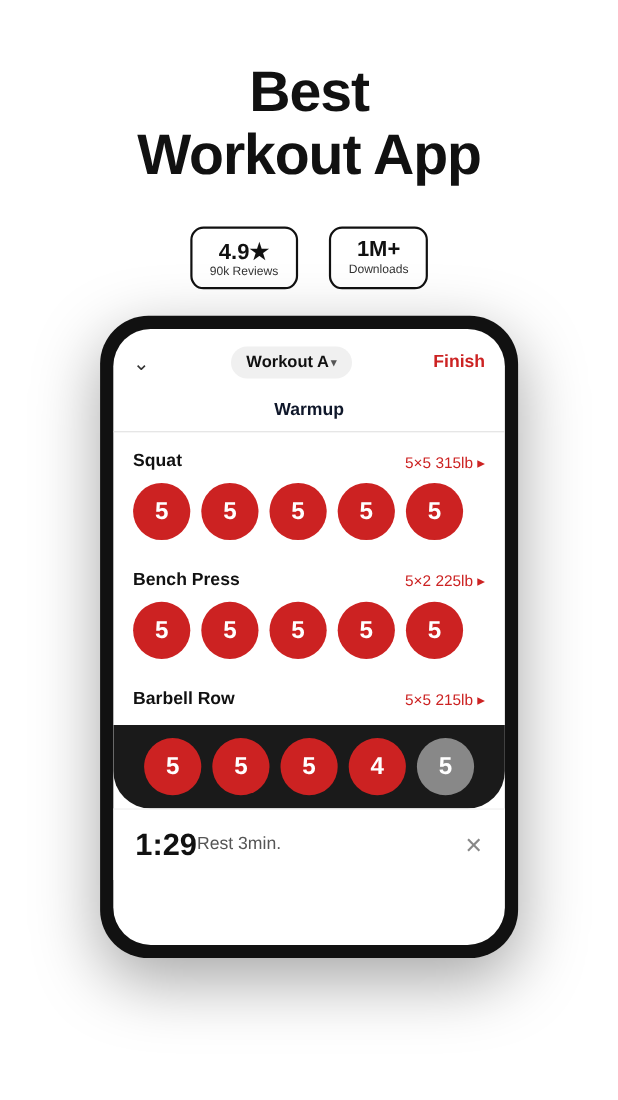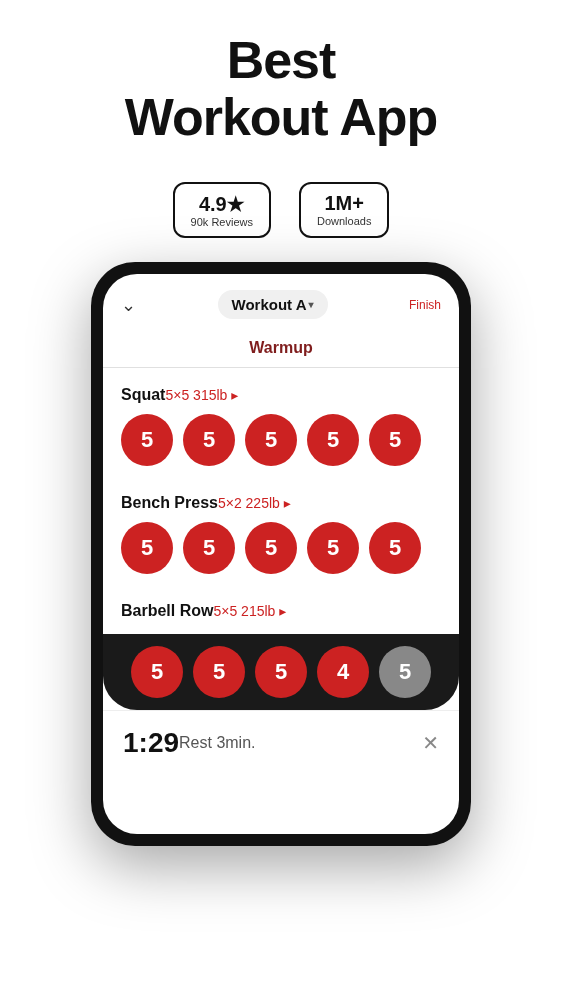--- a/index.html
+++ b/index.html
@@ -19,20 +19,21 @@
       width: 100%;
       text-align: center;
       padding: 32px 20px 20px;
     }
     .header-title {
       font-size: 52px;
       font-weight: 900;
       color: #111111;
       line-height: 1.1;
       letter-spacing: -1px;
+      margin-top: 24px;
     }
 
     
     .badges-row {
       display: flex;
       justify-content: flex-end;
       gap: 28px;
       margin: 16px 0 24px;
     }
     .badge {
@@ -94,37 +95,37 @@
       display: flex;
       align-items: center;
       gap: 2px;
     }
     .pill-arrow {
       font-size: 10px;
       color: #555;
     }
     .app-finish {
       color: #cc2222;
-      font-size: 12px;
-      font-weight: 400;
+      font-size: 16px;
+      font-weight: 700;
     }
 
     
     .app-tabs {
       display: flex;
       border-bottom: 1px solid #e0e0e0;
       margin: 0 0 4px;
     }
     .app-tab {
       flex: 1;
       text-align: center;
       padding: 10px 0;
       font-size: 16px;
       font-weight: 600;
-      color: #7f1d1d;
+      color: #0f172a;
       position: relative;
     }
     .app-tab.active {
       color: #111;
     }
     .app-tab.active::after {
       content: '';
       position: absolute;
       bottom: 0;
       left: 50%;
@@ -134,20 +135,21 @@
       background: #cc2222;
       border-radius: 2px;
     }
 
     
     .exercise-section {
       padding: 14px 18px 4px;
     }
     .exercise-header {
       display: flex;
+      justify-content: space-between;
       align-items: center;
       margin-bottom: 10px;
     }
     .exercise-name {
       font-size: 16px;
       font-weight: 600;
       color: #111;
     }
     .exercise-info {
       font-size: 14px;

